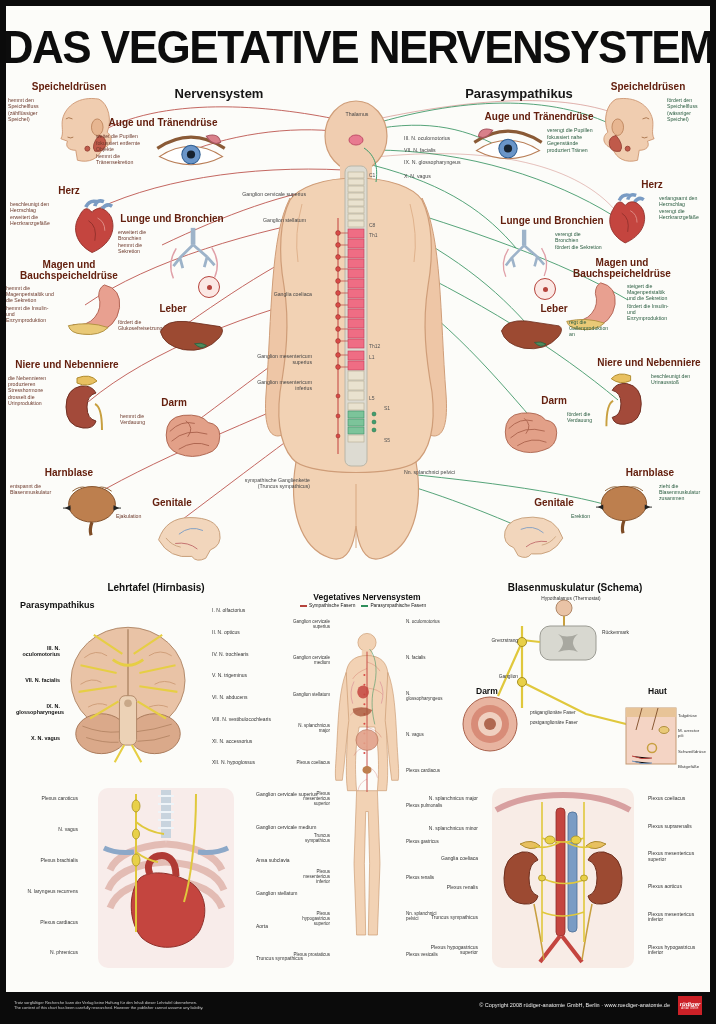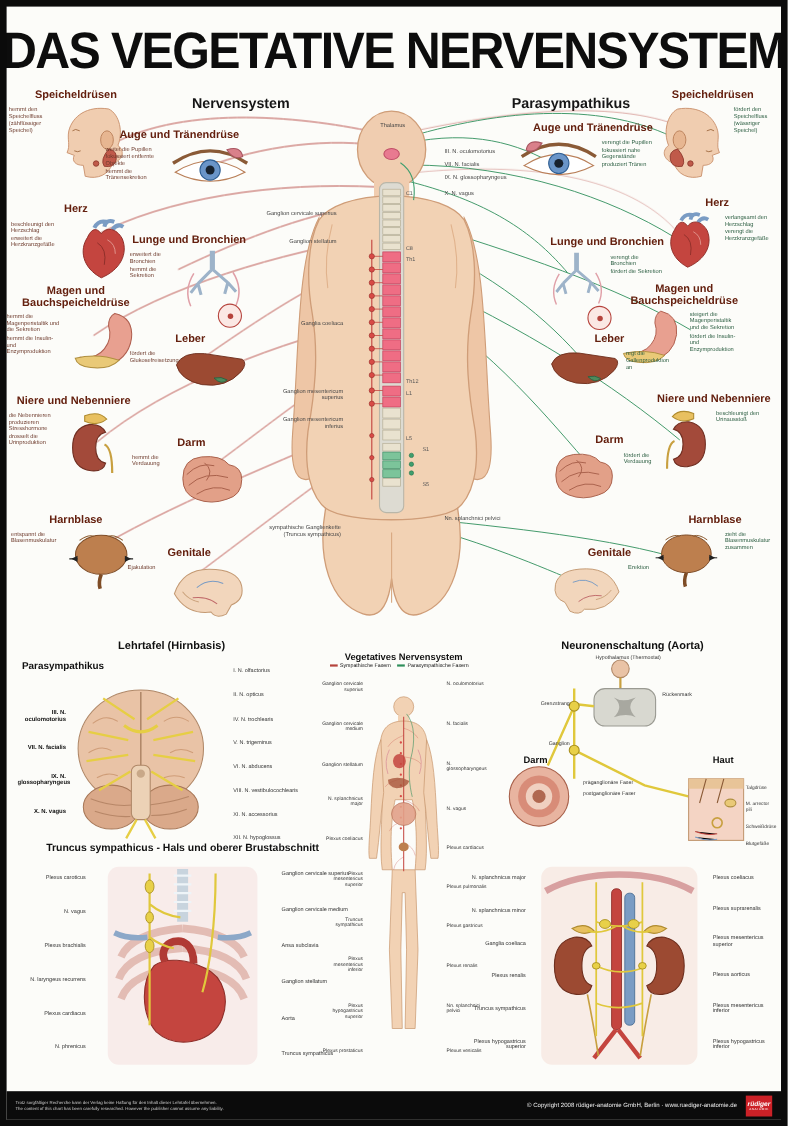--- a/index.html
+++ b/index.html
@@ -642,21 +642,21 @@
       <span class="lbl" style="font-size:4.5px">Plexus cardiacus</span>
       <span class="lbl" style="font-size:4.5px">Plexus pulmonalis</span>
       <span class="lbl" style="font-size:4.5px">Plexus gastricus</span>
       <span class="lbl" style="font-size:4.5px">Plexus renalis</span>
       <span class="lbl" style="font-size:4.5px">Nn. splanchnici pelvici</span>
       <span class="lbl" style="font-size:4.5px">Plexus vesicalis</span>
     </div>
 </div>
 
 <div class="panel" style="left:446px;top:582px;width:258px;height:200px">
-<div class="panel-hdr" style="left:0;top:0;width:258px;font-size:10px">Neuronenschaltung (Aorta)</div>
+<div class="panel-hdr" style="left:0;top:0;width:258px;font-size:10px">Blasenmuskulatur (Schema)</div>
 <svg class="abs" style="left:0;top:14px" width="258" height="182" viewBox="0 0 258 182">
 <circle cx="118" cy="12" r="8" fill="#e9c3a6" stroke="#b08868"></circle>
 <path d="M118,20 V30" stroke="#c8a040" stroke-width="2"></path>
 <rect x="94" y="30" width="56" height="34" rx="10" fill="#d8d8d0" stroke="#9a9a92"></rect>
 <path d="M112,38 q10,8 0,18 q12,-4 20,0 q-10,-10 0,-18 q-12,5 -20,0 Z" fill="#a8a8a0"></path>
 <path d="M94,46 L76,44 M76,30 V112" stroke="#e0c83c" stroke-width="2.2" fill="none"></path>
 <path d="M76,46 L52,100 M76,86 L140,118 L196,132" stroke="#e0c83c" stroke-width="2.2" fill="none"></path>
 <circle cx="76" cy="46" r="4.5" fill="#e8d048" stroke="#a89020"></circle>
 <circle cx="76" cy="86" r="4.5" fill="#e8d048" stroke="#a89020"></circle>
 <circle cx="44" cy="128" r="27" fill="#e8b4a0" stroke="#a8604a"></circle>
@@ -681,21 +681,20 @@
 <div class="biglbl" style="left:202px;top:104px">Haut</div>
 <div class="lblcol" style="left:232px;top:132px;width:26px;height:56px">
       <span class="lbl" style="font-size:4.4px">Talgdrüse</span>
       <span class="lbl" style="font-size:4.4px">M. arrector pili</span>
       <span class="lbl" style="font-size:4.4px">Schweißdrüse</span>
       <span class="lbl" style="font-size:4.4px">Blutgefäße</span>
     </div>
 </div>
 
 <div class="panel" style="left:14px;top:766px;width:304px;height:216px">
-<div class="panel-hdr" style="left:0;top:0;width:304px;font-size:9.5px">Truncus sympathicus - Hals und oberer Brustabschnitt</div>
 <svg class="abs" style="left:66px;top:16px" width="172" height="192" viewBox="0 0 172 192">
       <use href="#sym-thorax1"></use>
     </svg>
 <div class="lblcol ra" style="left:0;top:30px;width:64px;height:160px">
       <span class="lbl">Plexus caroticus</span>
       <span class="lbl">N. vagus</span>
       <span class="lbl">Plexus brachialis</span>
       <span class="lbl">N. laryngeus recurrens</span>
       <span class="lbl">Plexus cardiacus</span>
       <span class="lbl">N. phrenicus</span>

